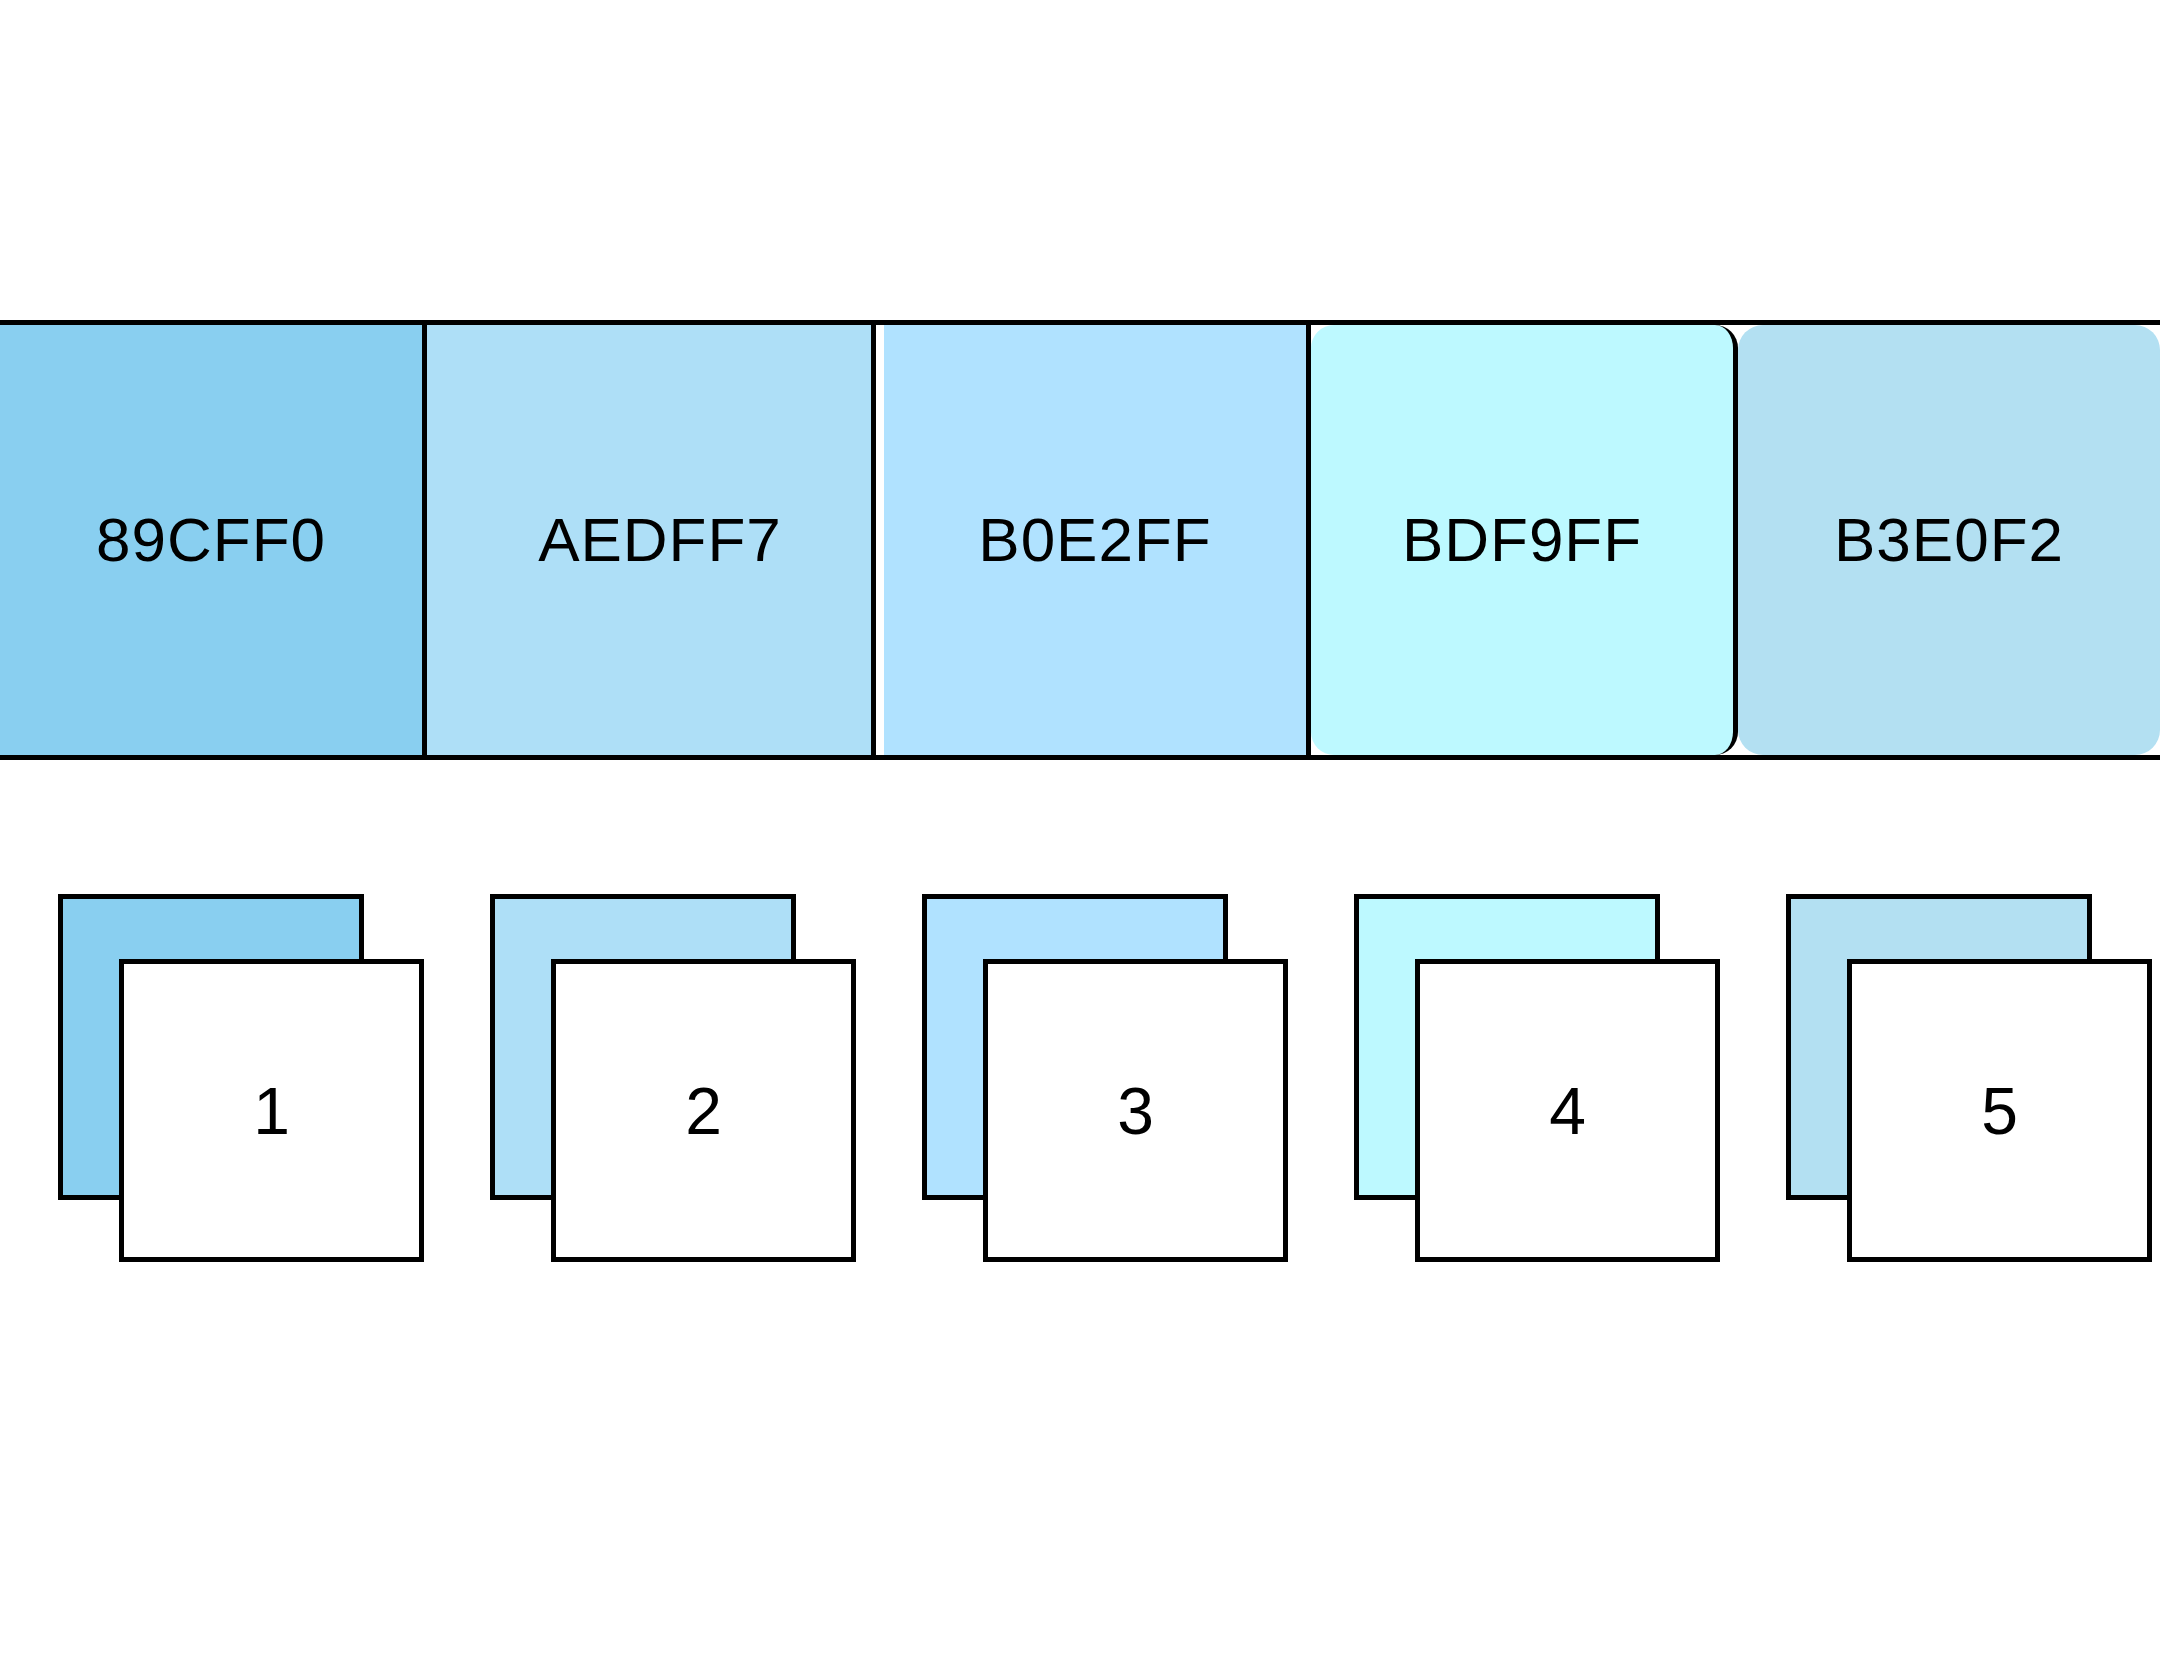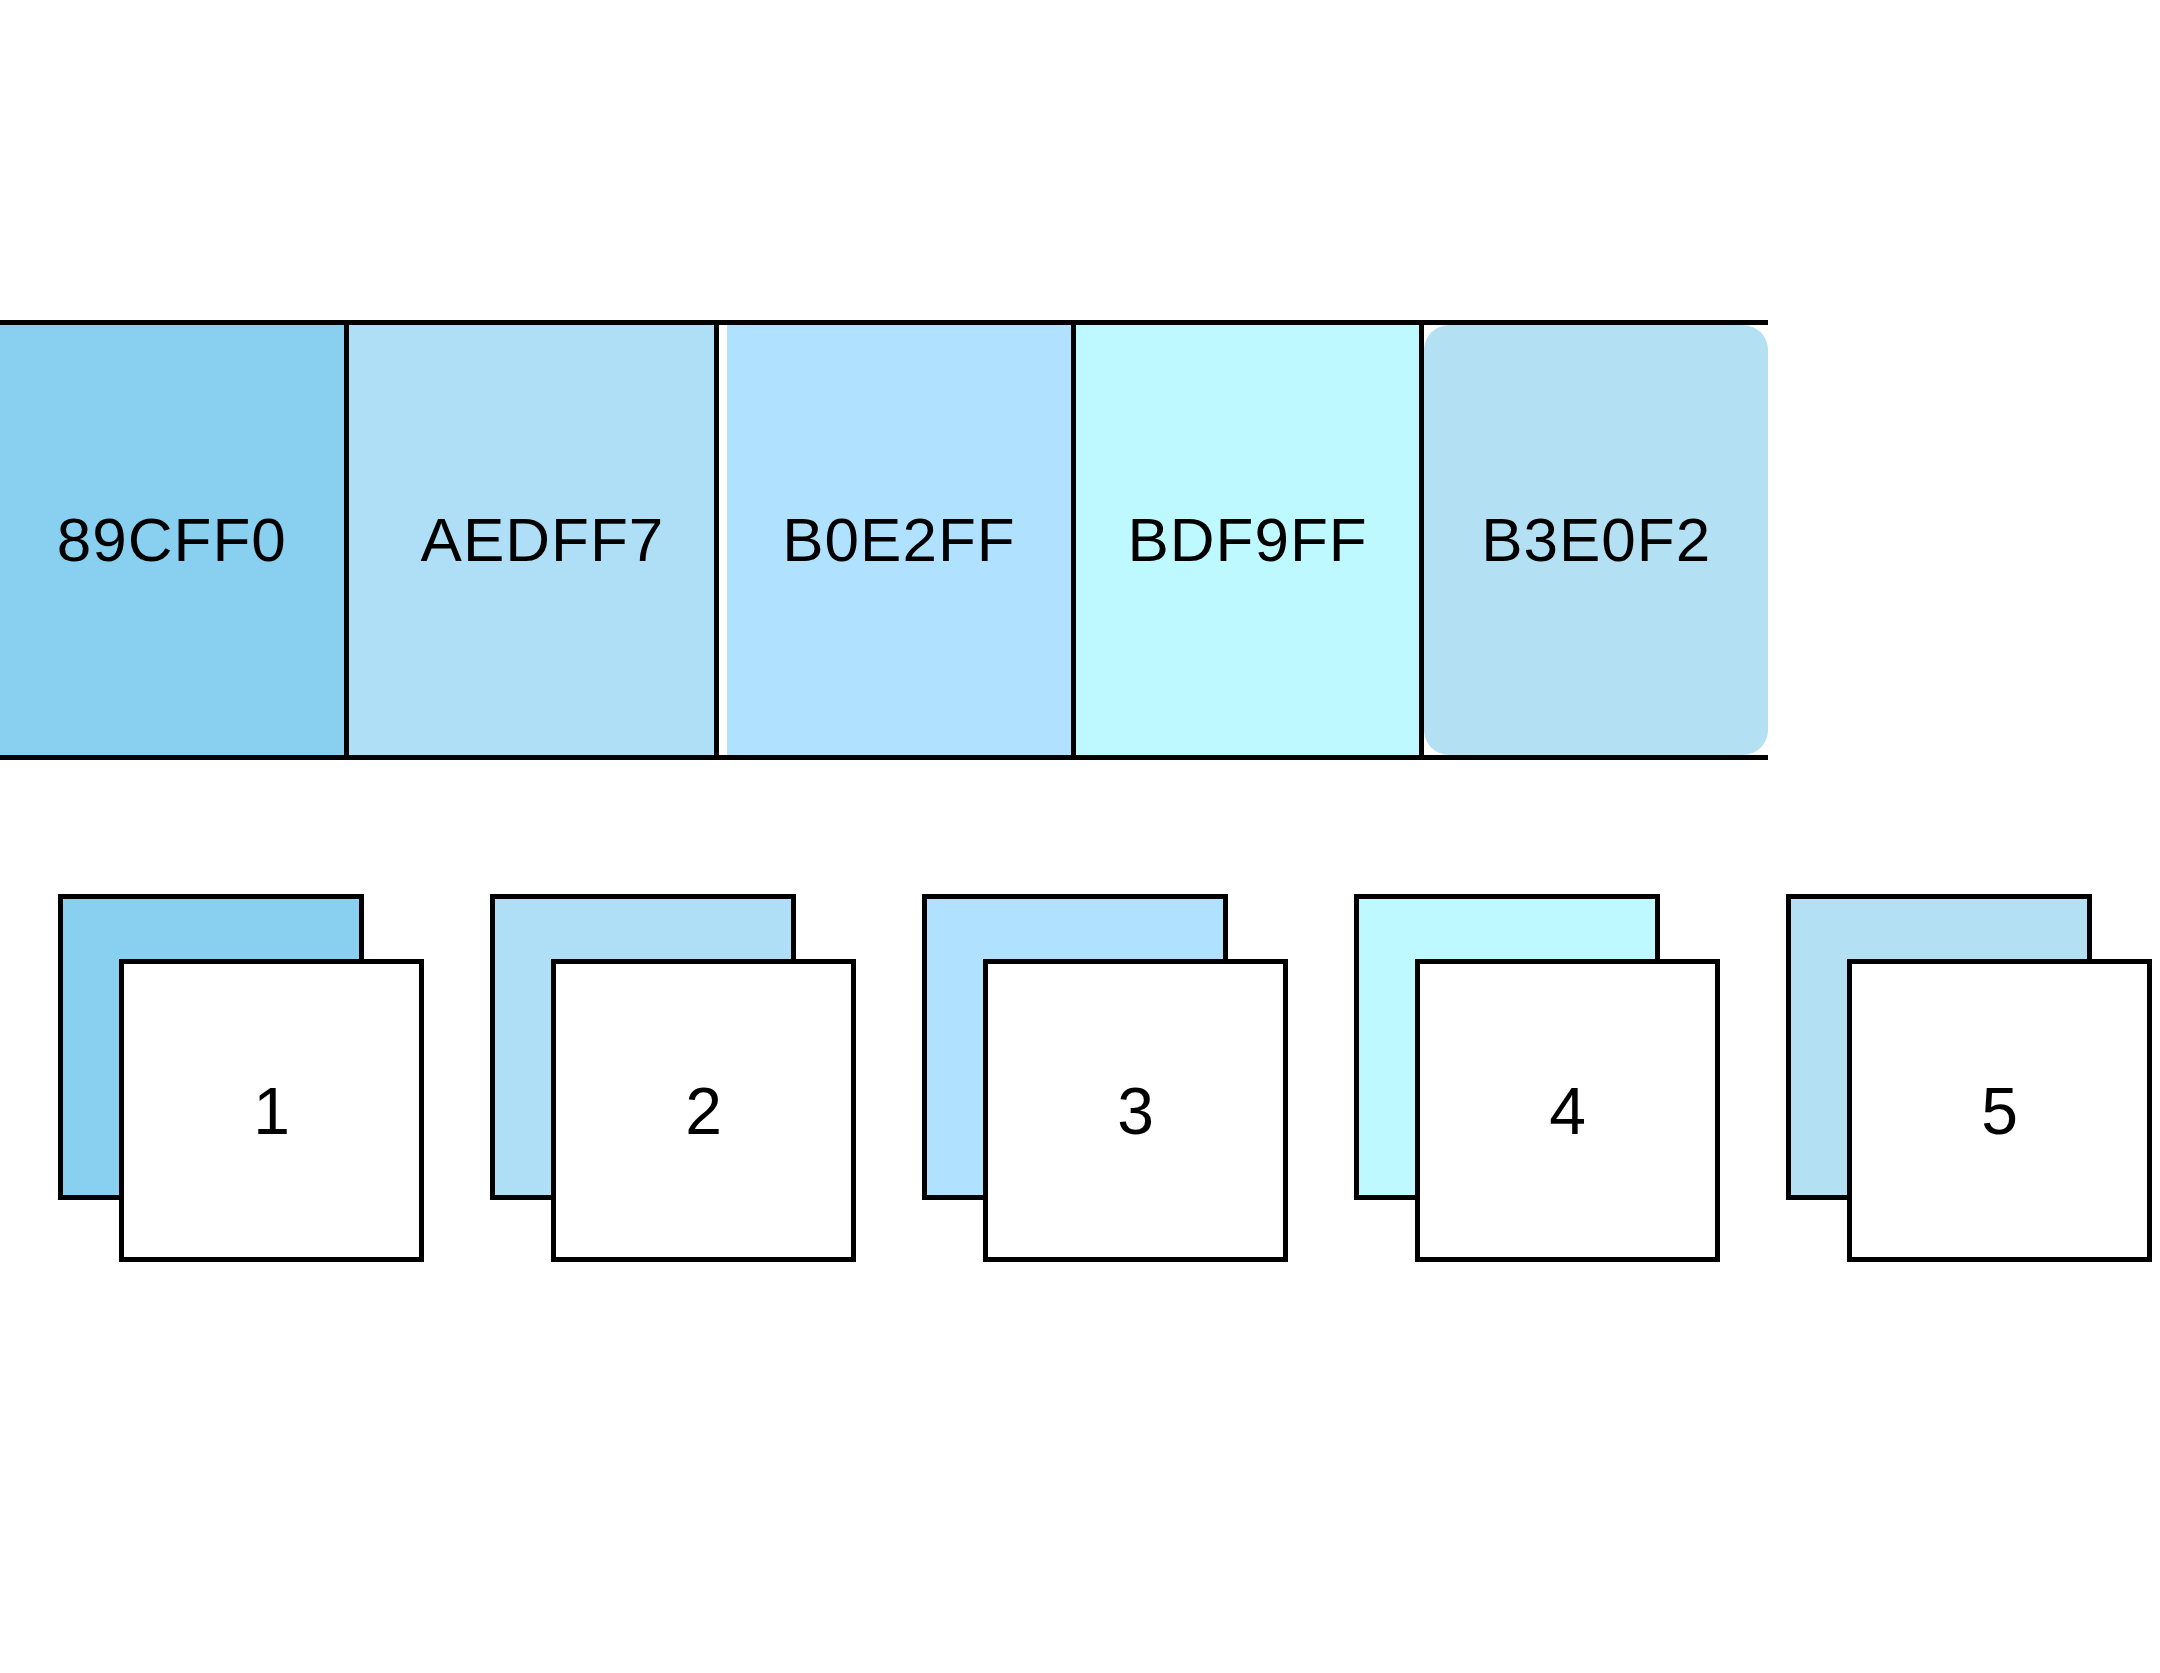--- a/index.html
+++ b/index.html
@@ -22,21 +22,21 @@
     width: 2160px;
     height: 1673px;
     background: #ffffff;
   }
 
   
   #palette-bar {
     position: absolute;
     left: 0px;
     top: 320px;
-    width: 1768px;
+    width: 2160px;
     height: 440px;
     display: flex;
     box-sizing: border-box;
     border-top: 5px solid #000000;
     border-bottom: 5px solid #000000;
   }
   .swatch {
     flex: 1 1 0;
     position: relative;
     display: flex;
@@ -114,21 +114,21 @@
     </div>
 
     <div class="swatch" style="background:#AEDFF7;padding-left:22px;">
       <span class="swatch-label">AEDFF7</span>
     </div>
 
     <div class="swatch" style="background:#B0E2FF;margin-left:8px;">
       <span class="swatch-label">B0E2FF</span>
     </div>
 
-    <div class="swatch" style="background:#BDF9FF;">
+    <div class="swatch" style="background:#BDF9FF;border-radius:23px;">
       <span class="swatch-label">BDF9FF</span>
     </div>
 
     <div class="swatch" style="background:#B3E0F2;">
       <span class="swatch-label">B3E0F2</span>
     </div>
 
   </div>
 
   <div id="stacks">

